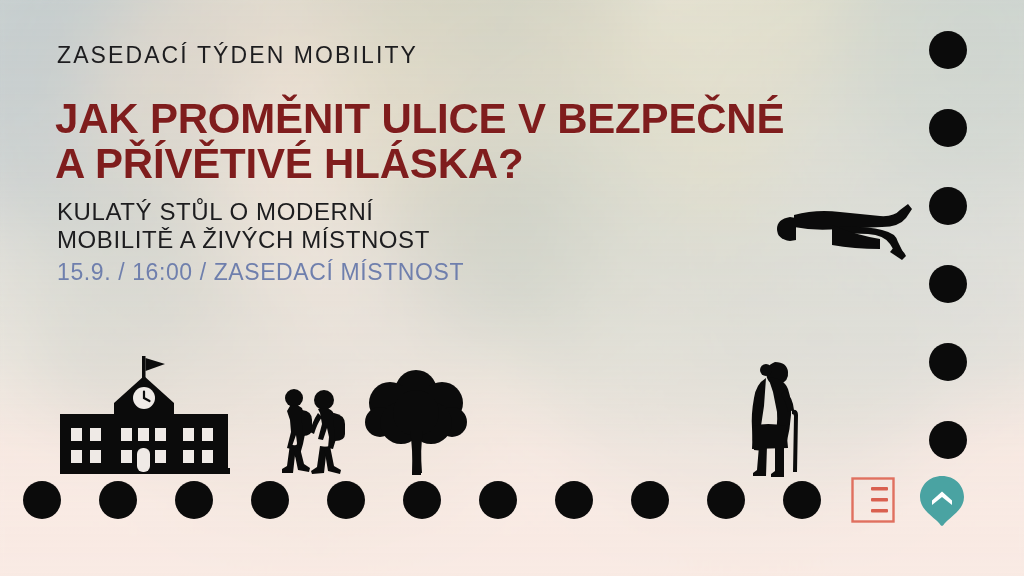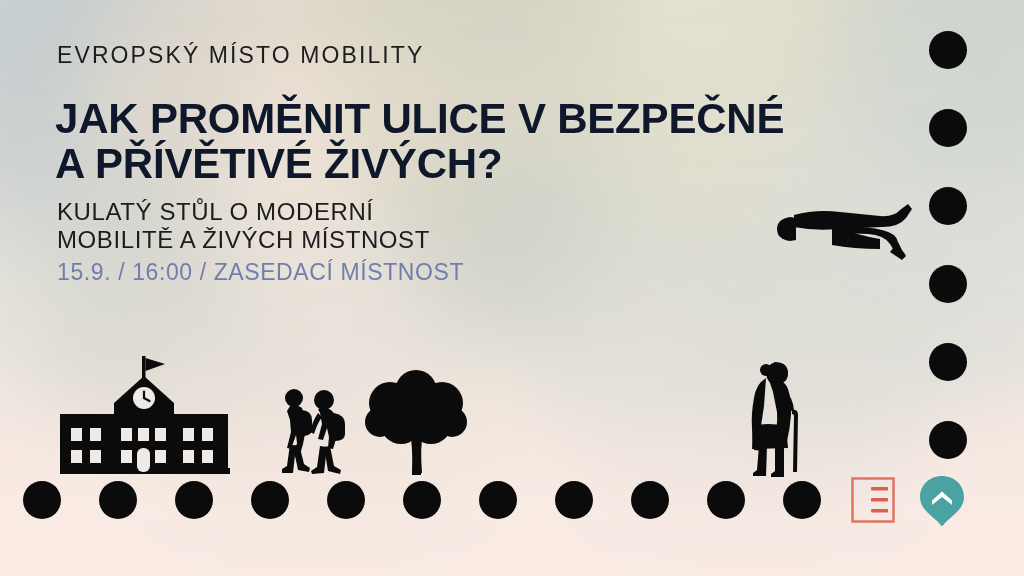--- a/index.html
+++ b/index.html
@@ -72,21 +72,21 @@
     font-size: 23px;
     letter-spacing: 2.1px;
     color: #1d1d1f;
     font-weight: 400;
     white-space: nowrap;
   }
   .headline {
     position: absolute;
     left: 55px;
     top: 96px;
-    color: #0f172a;
+    color: #7f1d1d;
     font-weight: 700;
     font-size: 42px;
     line-height: 45px;
     letter-spacing: -0.2px;
     white-space: nowrap;
     text-shadow: 0 1px 0 rgba(255,255,255,.18);
   }
   .headline .hl-line { display: block; }
 
   .subline {
@@ -157,25 +157,25 @@
     <div class="blob b7"></div>
       <div class="blob b8"></div>
       <div class="blob b9"></div>
     <div class="blob b10"></div>
       <div class="blob b11"></div>
       <div class="blob b12"></div>
     <div class="blob b13"></div>
   </div>
   <div class="bg-layer bg-soften"></div>
 
-  <div class="kicker">EVROPSKÝ MÍSTO MOBILITY</div>
+  <div class="kicker">ZASEDACÍ TÝDEN MOBILITY</div>
 
   <div class="headline">
     <span class="hl-line">JAK PROMĚNIT ULICE V BEZPEČNÉ</span>
-    <span class="hl-line">A PŘÍVĚTIVÉ ŽIVÝCH?</span>
+    <span class="hl-line">A PŘÍVĚTIVÉ HLÁSKA?</span>
   </div>
 
   <div class="subline">
     <span class="sub-line">KULATÝ STŮL O MODERNÍ</span>
     <span class="sub-line">MOBILITĚ A ŽIVÝCH MÍSTNOST</span>
   </div>
 
   <div class="details">
     <span class="det-line">15.9. / 16:00 / ZASEDACÍ MÍSTNOST</span>
   </div>

